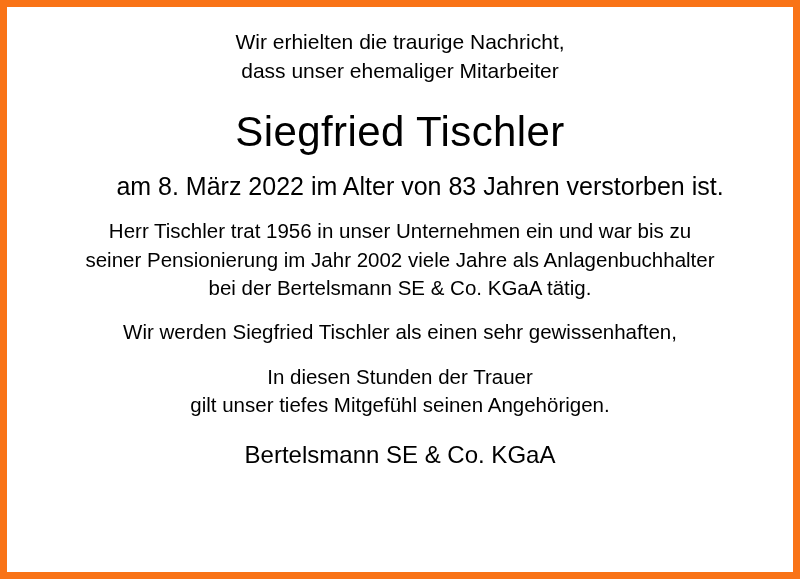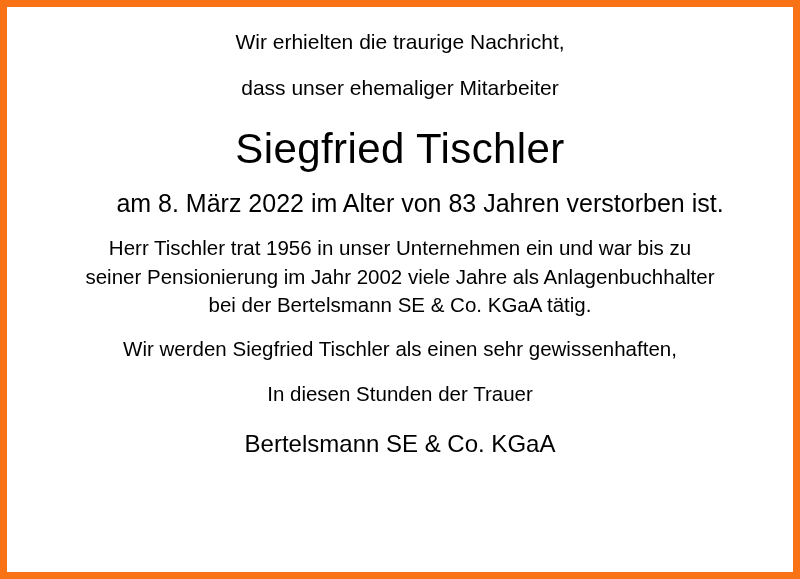--- a/index.html
+++ b/index.html
@@ -28,21 +28,21 @@
   }
   .line {
     text-align: center;
     line-height: 1.32;
   }
   .intro {
     font-size: 21px;
     margin-top: 7px;
   }
   .intro .line + .line {
-    margin-top: 18px;
+    margin-top: 1px;
   }
   .name {
     font-size: 42px;
     letter-spacing: 0.4px;
     margin-top: 24px;
     text-align: center;
     white-space: nowrap;
   }
   .deathline {
     font-size: 25px;
@@ -87,17 +87,18 @@
     <div class="line">seiner Pensionierung im Jahr 2002 viele Jahre als Anlagenbuchhalter</div>
     <div class="line">bei der Bertelsmann SE &amp; Co. KGaA tätig.</div>
   </div>
 
   <div class="para">
     <div class="line">Wir werden Siegfried Tischler als einen sehr gewissenhaften,</div>
   </div>
 
   <div class="para closing">
     <div class="line">In diesen Stunden der Trauer</div>
+    <div class="line">gilt unser tiefes Mitgefühl seinen Angehörigen.</div>
   </div>
 
   <div class="company">Bertelsmann SE &amp; Co. KGaA</div>
 
 </div>
 
 </body></html>

